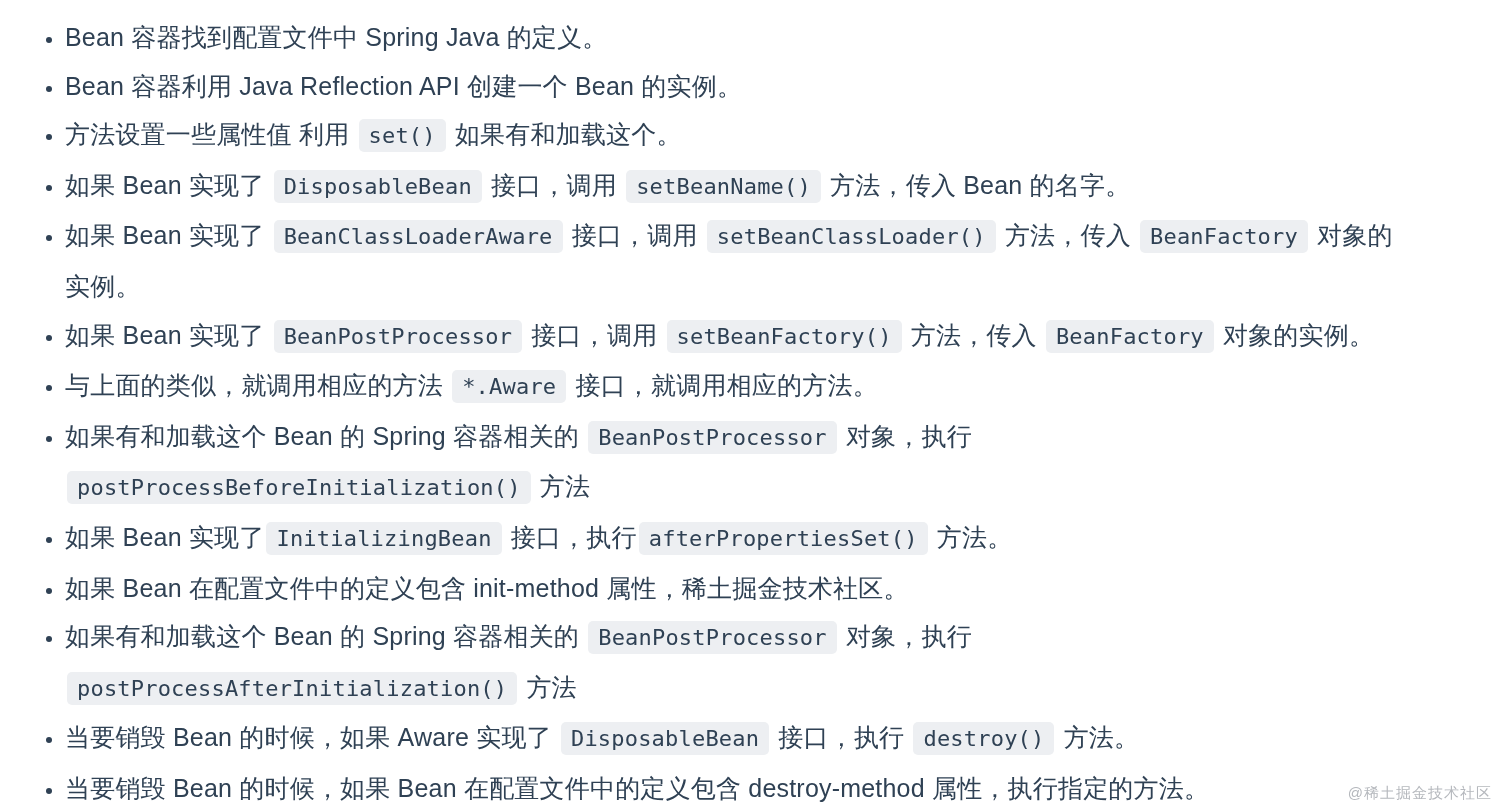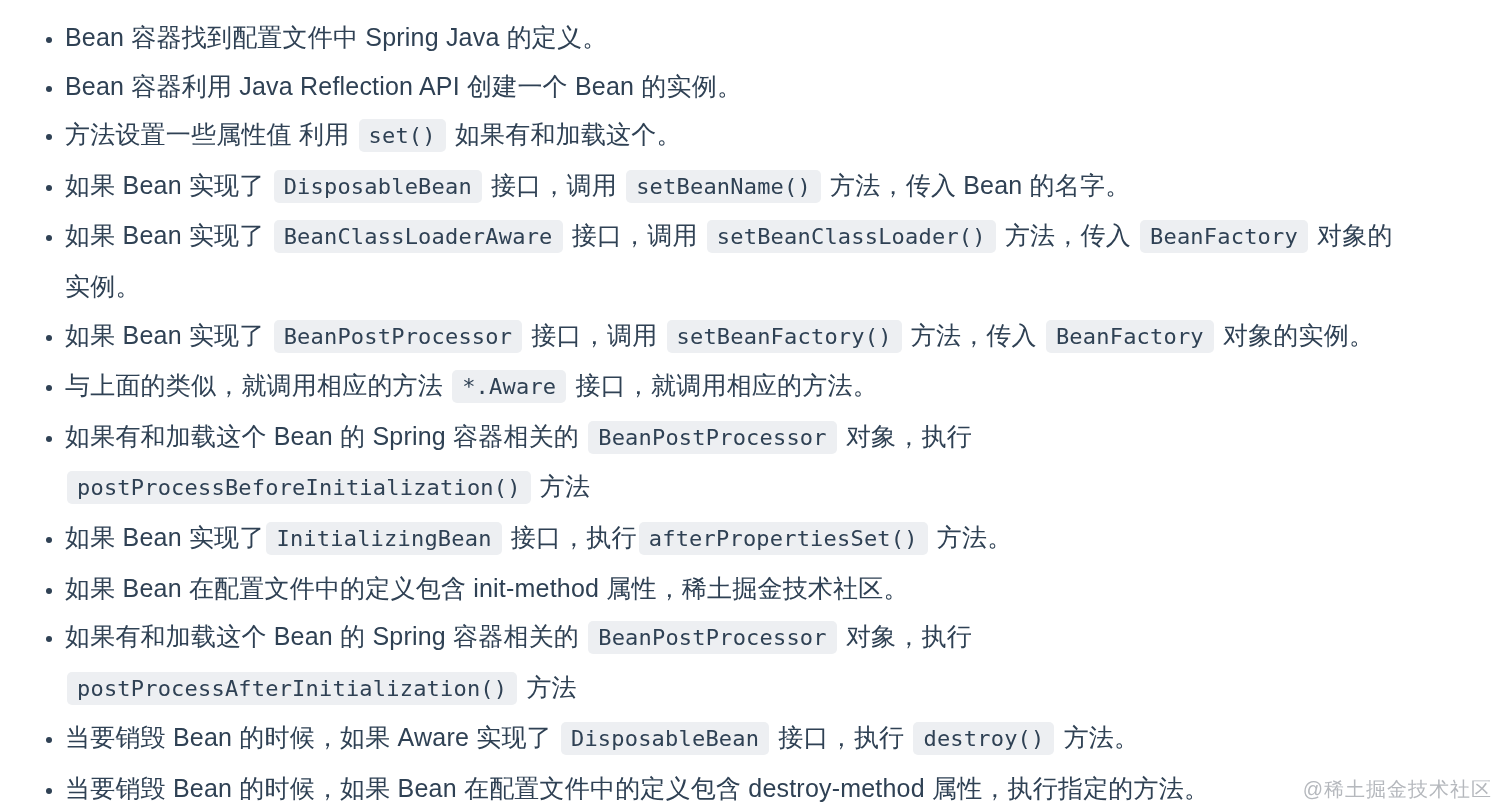--- a/index.html
+++ b/index.html
@@ -44,21 +44,21 @@
     padding:4px 10px;
     margin:0 2px;
     color:var(--text-color);
     white-space:nowrap;
   }
   .txt{ white-space:pre-wrap; }
   .watermark{
     position:absolute;
     right:6px;
     bottom:1px;
-    font-size:20px;
+    font-size:15px;
     color:var(--wm-color);
     letter-spacing:1px;
     pointer-events:none;
     margin-left:35px;
   }
 </style>
 </head>
 <body>
 
 <div class="page">

